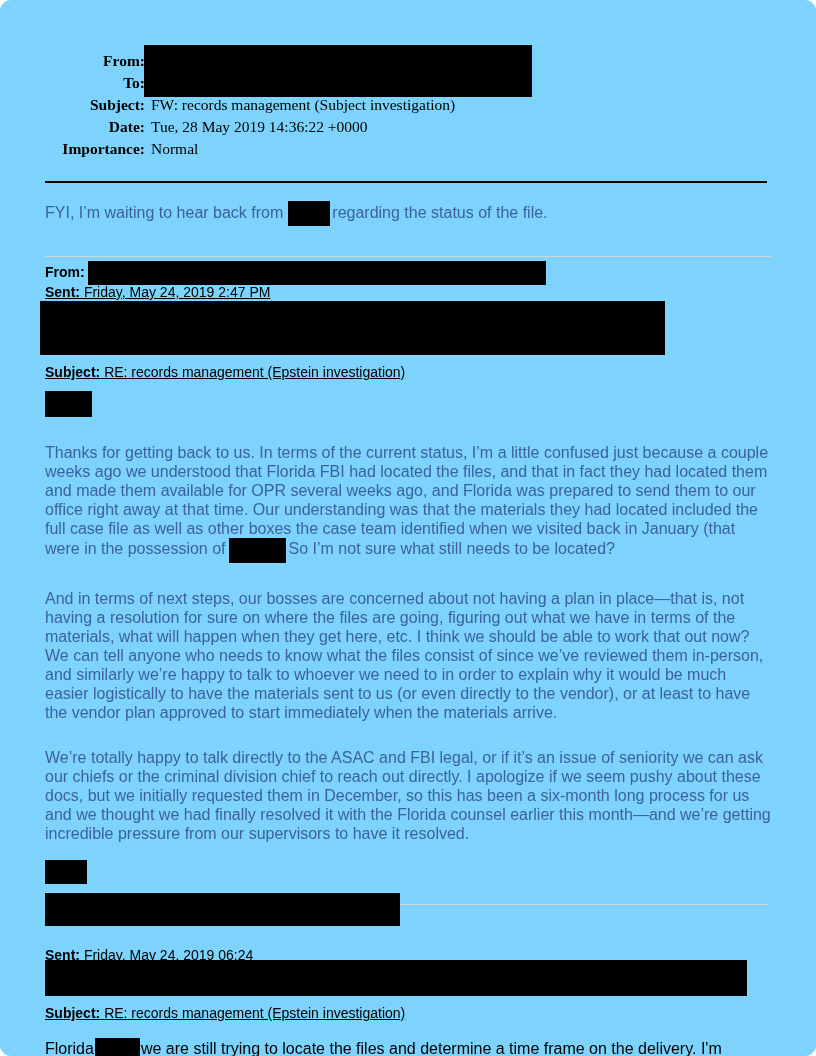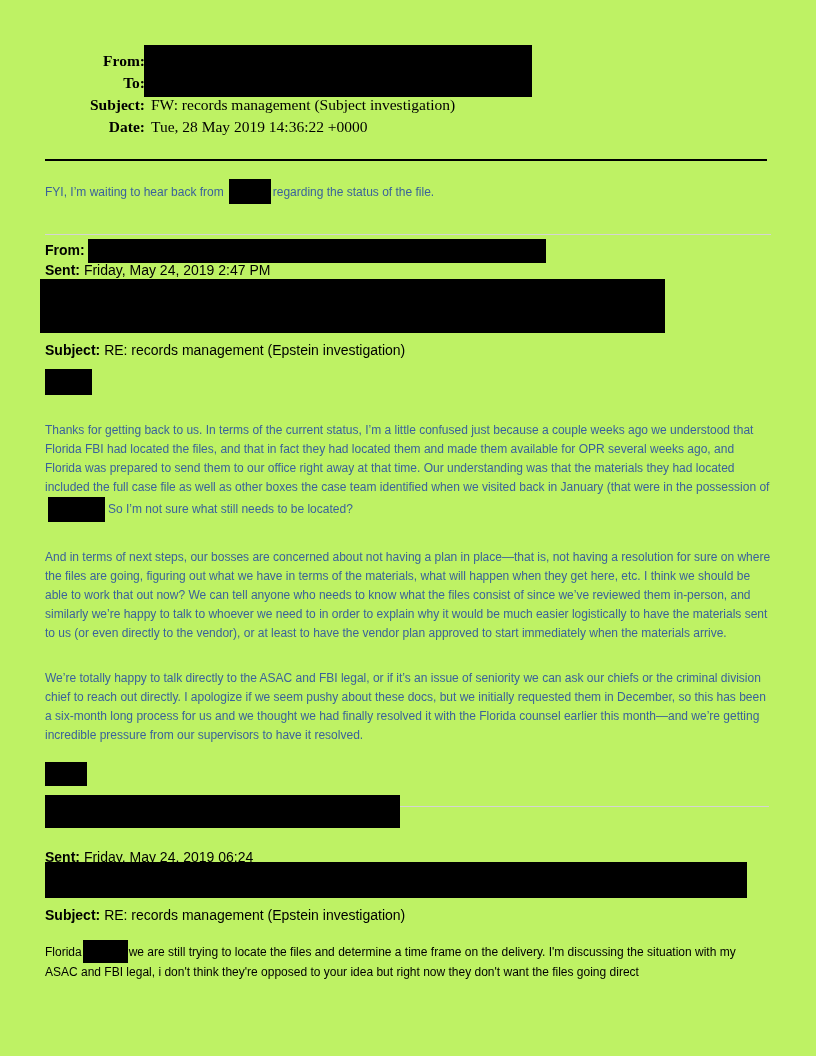--- a/index.html
+++ b/index.html
@@ -1,46 +1,47 @@
 <!DOCTYPE html>
 <html><head>
 <meta charset="utf-8">
 <style>
   html,body { margin:0; padding:0; background:#ffffff; }
   .page {
     position:relative;
     width:816px; height:1056px;
-    background:#bef264;
+    background:#7dd3fc;
     box-sizing:border-box;
     padding:50px 45px 0 45px;
     overflow:hidden;
     font-family:"Liberation Sans", sans-serif;
     color:#000;
+    border-radius:11px;
   }
   
   .email-header { position:relative; font-family:"Liberation Serif", serif; font-size:15.5px; }
   .hrow { display:flex; line-height:22px; }
   .hlabel { flex:0 0 100px; width:100px; text-align:right; font-weight:bold; }
   .hvalue { margin-left:6px; white-space:nowrap; }
   .header-redaction { position:absolute; left:99px; top:-5px; width:388px; height:52px; background:#000; }
   .rule { border:none; border-top:2.5px solid #000; margin:21px 0 0 0; width:722px; }
 
   
-  .msg  { font-size:12px; line-height:19px; margin:0; }
+  .msg  { font-size:16px; line-height:19px; margin:0; }
   .blue { color:#3B629B; }
   .fyi  { margin-top:18px; }
   .para { margin-top:26px; }
   .red-inline { display:inline-block; background:#000; }
   .fyi-box { width:42px; height:25px; vertical-align:-8px; margin:0 2px 0 5px; }
   .possession-box { width:57px; height:25px; vertical-align:-9px; margin:0 3px 0 3px; }
   .thanks-box { width:45px; height:23px; vertical-align:-7px; margin:0 1px; }
 
   
   .email2 { margin-top:30px; border-top:1px solid #d4d4d4; padding-top:4px; font-size:14px; }
-  .meta-line { line-height:18px; color:#000; }
+  .meta-line { line-height:18px; color:#000;text-decoration:underline; }
   .meta-label { font-weight:bold; }
   .from2-line { line-height:22px; }
   .from-redaction2 { display:inline-block; width:458px; height:24px; background:#000; vertical-align:top; margin-left:3px; margin-bottom:-6px; }
   .sent2 { margin-top:0; }
   .block-redaction { background:#000; }
   .block2 { width:625px; height:54px; margin:0 0 7px -5px; }
   .subject2 { line-height:20px; }
   .greeting-redaction { width:47px; height:26px; background:#000; margin-top:9px; }
   .signature-redaction { width:42px; height:24px; background:#000; margin-top:17px; }
 
@@ -67,20 +68,24 @@
       <span class="hlabel">To:</span>
       <span class="hvalue"></span>
     </div>
     <div class="hrow">
       <span class="hlabel">Subject:</span>
       <span class="hvalue">FW: records management (Subject investigation)</span>
     </div>
     <div class="hrow">
       <span class="hlabel">Date:</span>
       <span class="hvalue">Tue, 28 May 2019 14:36:22 +0000</span>
+    </div>
+    <div class="hrow">
+      <span class="hlabel">Importance:</span>
+      <span class="hvalue">Normal</span>
     </div>
     <div class="header-redaction"></div>
   </div>
 
   <hr class="rule">
 
   <p class="msg blue fyi"><span>FYI, I’m waiting to hear back from</span><span class="red-inline fyi-box"></span><span>regarding the status of the file.</span></p>
 
   <div class="email2">
     <div class="from2-line">

